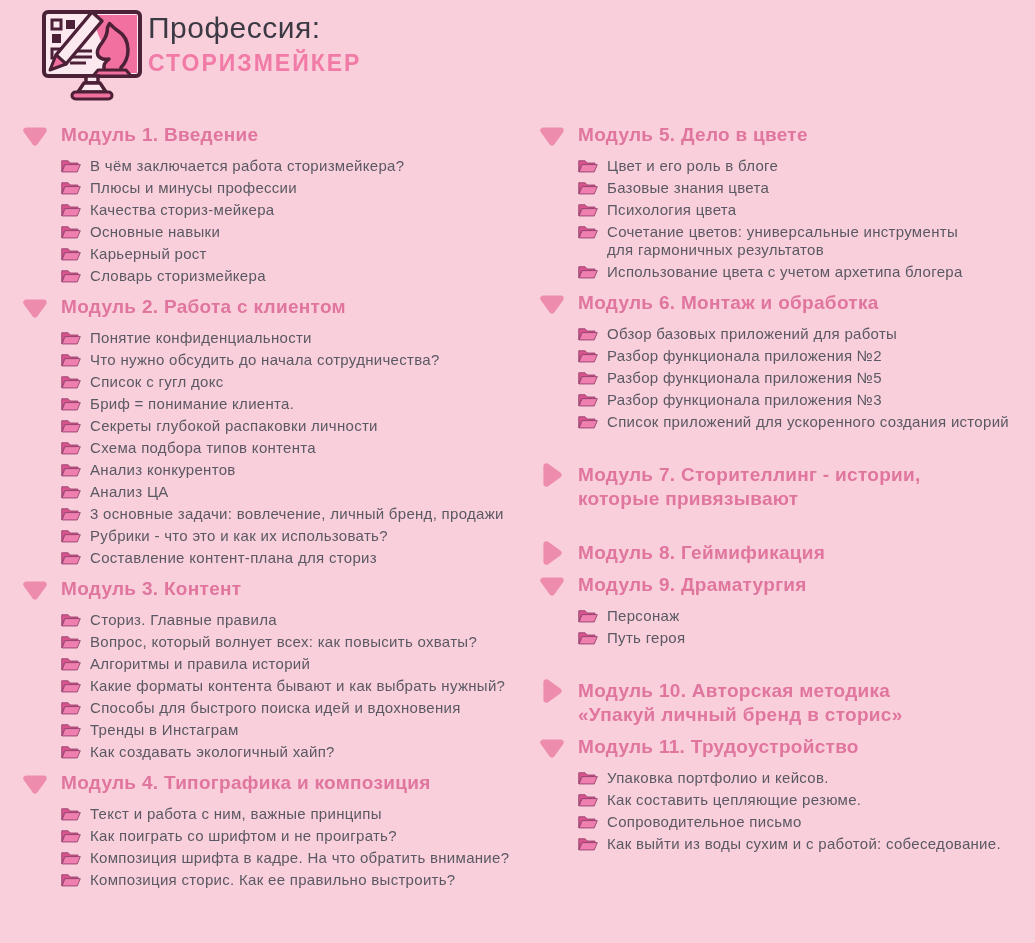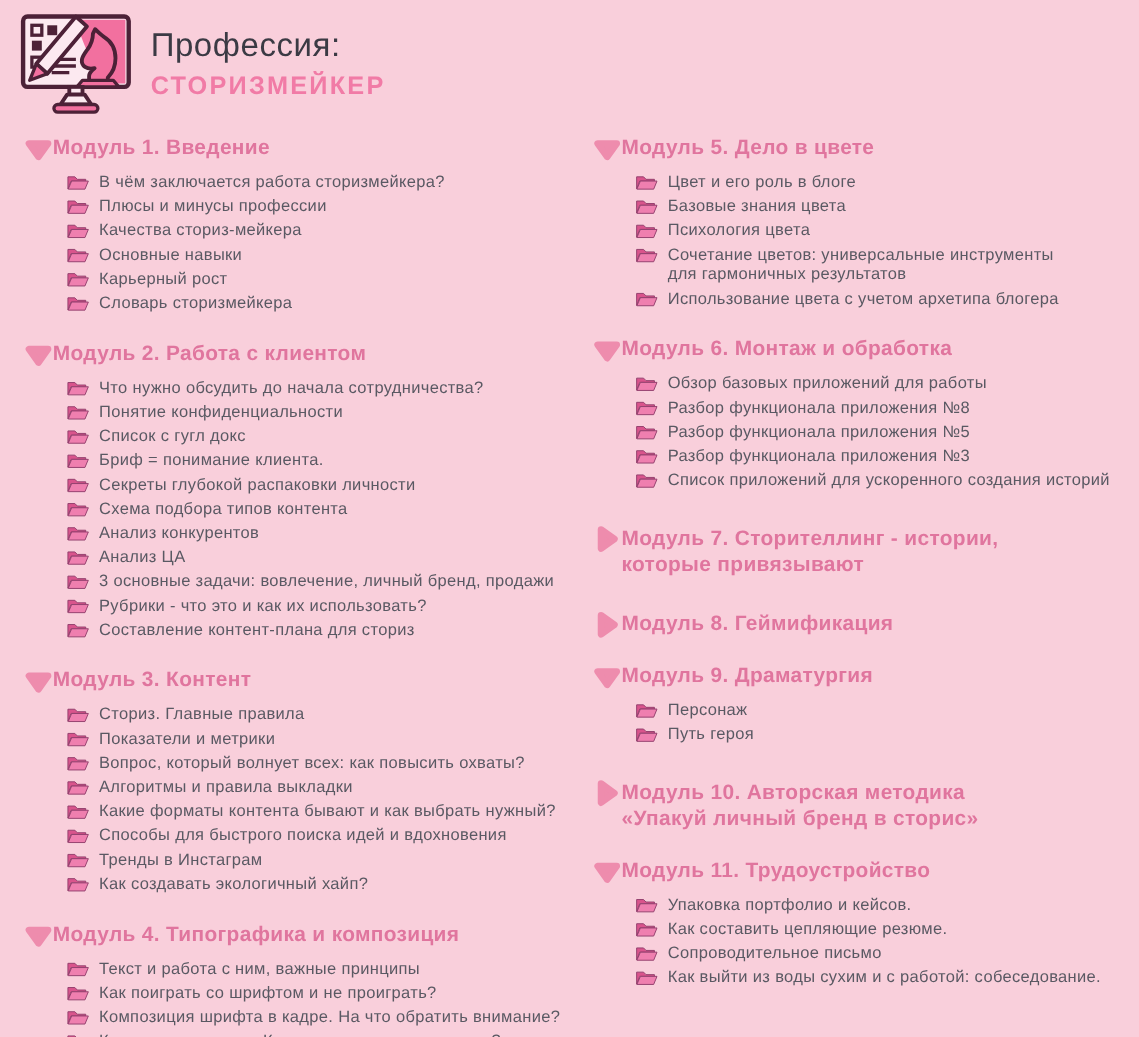--- a/index.html
+++ b/index.html
@@ -5,45 +5,45 @@
   * { margin:0; padding:0; box-sizing:border-box; }
   html,body { width:1035px; height:943px; overflow:hidden; }
   body {
     background: var(--bg, #F9CFDB);
     font-family: "Liberation Sans", sans-serif;
   }
   .page { width:100%; height:100%; padding:8px 0 0 0; }
 
   
   .page-header {
-    display:flex; align-items:center; gap:12px;
-    padding-left:13px; height:100px;
+    display:flex; 
+    padding-left:36px; height:100px;
   }
   .logo-box { width:112px; height:94px; flex:0 0 auto; }
   .titles { padding-top:2px; }
   .title-line1 {
     font-size:30px; font-weight:500; letter-spacing:0.5px;
     color: var(--title-dark, #3B3A44); line-height:36px;
   }
   .title-line2 {
     font-size:23px; font-weight:800; letter-spacing:2px;
     color: var(--accent-pink, #F17BA6); line-height:34px;
   }
 
   
   .columns { display:flex; gap:12px; padding:16px 0 0 22px; }
   .col { width:505px; flex:0 0 auto; }
   .col + .col { width:496px; }
 
   
-  .module { margin-top:24px; }
+  .module { margin-top:9px; }
   .module:first-child { margin-top:0; }
   .module.collapsed { margin-top:30px; }
   .module-header {
-    display:flex; align-items:flex-start; cursor:pointer;
+    display:flex; align-items:flex-start; gap:13px; cursor:pointer;
     margin-bottom:8px;
   }
   .tri { width:26px; height:22px; flex:0 0 auto; display:flex;
          align-items:center; justify-content:center; margin-top:1px; }
   .tri svg { display:block; }
   .module-title {
     font-size:19px; font-weight:700; letter-spacing:0.3px;
     color: var(--module-title, #E0759E);
     line-height:22px; white-space:pre-line;
   }
@@ -185,40 +185,40 @@
       <h2 class="module-title">Модуль 2. Работа с клиентом</h2>
     </div>
     <ul class="lessons">
   <li class="lesson">
     <span class="folder">
       <svg viewBox="0 0 24 20" width="21" height="18" fill="none">
         <path d="M2 16.5 V4 h7.2 l2.6 2.6 H20.5 V8.4 H5.2 L2 16.5 Z" style="fill:var(--folder-main,#D9548C); stroke:var(--folder-outline,#93406D); stroke-width:1; stroke-linejoin:round"></path>
         <path d="M2.3 16.8 L5.9 8.4 H23.2 L19.7 16.8 Z" style="fill:var(--folder-front,#EF7FAF); stroke:var(--folder-outline,#93406D); stroke-width:1; stroke-linejoin:round"></path>
       </svg>
     </span>
+    <span class="lesson-label">Понятие конфиденциальности</span>
+  </li>
+
+  <li class="lesson">
+    <span class="folder">
+      <svg viewBox="0 0 24 20" width="21" height="18" fill="none">
+        <path d="M2 16.5 V4 h7.2 l2.6 2.6 H20.5 V8.4 H5.2 L2 16.5 Z" style="fill:var(--folder-main,#D9548C); stroke:var(--folder-outline,#93406D); stroke-width:1; stroke-linejoin:round"></path>
+        <path d="M2.3 16.8 L5.9 8.4 H23.2 L19.7 16.8 Z" style="fill:var(--folder-front,#EF7FAF); stroke:var(--folder-outline,#93406D); stroke-width:1; stroke-linejoin:round"></path>
+      </svg>
+    </span>
     <span class="lesson-label">Что нужно обсудить до начала сотрудничества?</span>
   </li>
 
   <li class="lesson">
     <span class="folder">
       <svg viewBox="0 0 24 20" width="21" height="18" fill="none">
         <path d="M2 16.5 V4 h7.2 l2.6 2.6 H20.5 V8.4 H5.2 L2 16.5 Z" style="fill:var(--folder-main,#D9548C); stroke:var(--folder-outline,#93406D); stroke-width:1; stroke-linejoin:round"></path>
         <path d="M2.3 16.8 L5.9 8.4 H23.2 L19.7 16.8 Z" style="fill:var(--folder-front,#EF7FAF); stroke:var(--folder-outline,#93406D); stroke-width:1; stroke-linejoin:round"></path>
       </svg>
     </span>
-    <span class="lesson-label">Понятие конфиденциальности</span>
-  </li>
-
-  <li class="lesson">
-    <span class="folder">
-      <svg viewBox="0 0 24 20" width="21" height="18" fill="none">
-        <path d="M2 16.5 V4 h7.2 l2.6 2.6 H20.5 V8.4 H5.2 L2 16.5 Z" style="fill:var(--folder-main,#D9548C); stroke:var(--folder-outline,#93406D); stroke-width:1; stroke-linejoin:round"></path>
-        <path d="M2.3 16.8 L5.9 8.4 H23.2 L19.7 16.8 Z" style="fill:var(--folder-front,#EF7FAF); stroke:var(--folder-outline,#93406D); stroke-width:1; stroke-linejoin:round"></path>
-      </svg>
-    </span>
     <span class="lesson-label">Список с гугл докс</span>
   </li>
 
   <li class="lesson">
     <span class="folder">
       <svg viewBox="0 0 24 20" width="21" height="18" fill="none">
         <path d="M2 16.5 V4 h7.2 l2.6 2.6 H20.5 V8.4 H5.2 L2 16.5 Z" style="fill:var(--folder-main,#D9548C); stroke:var(--folder-outline,#93406D); stroke-width:1; stroke-linejoin:round"></path>
         <path d="M2.3 16.8 L5.9 8.4 H23.2 L19.7 16.8 Z" style="fill:var(--folder-front,#EF7FAF); stroke:var(--folder-outline,#93406D); stroke-width:1; stroke-linejoin:round"></path>
       </svg>
     </span>
@@ -310,48 +310,39 @@
   <li class="lesson">
     <span class="folder">
       <svg viewBox="0 0 24 20" width="21" height="18" fill="none">
         <path d="M2 16.5 V4 h7.2 l2.6 2.6 H20.5 V8.4 H5.2 L2 16.5 Z" style="fill:var(--folder-main,#D9548C); stroke:var(--folder-outline,#93406D); stroke-width:1; stroke-linejoin:round"></path>
         <path d="M2.3 16.8 L5.9 8.4 H23.2 L19.7 16.8 Z" style="fill:var(--folder-front,#EF7FAF); stroke:var(--folder-outline,#93406D); stroke-width:1; stroke-linejoin:round"></path>
       </svg>
     </span>
     <span class="lesson-label">Сториз. Главные правила</span>
   </li>
 
-  <li class="lesson">
-    <span class="folder">
-      <svg viewBox="0 0 24 20" width="21" height="18" fill="none">
-        <path d="M2 16.5 V4 h7.2 l2.6 2.6 H20.5 V8.4 H5.2 L2 16.5 Z" style="fill:var(--folder-main,#D9548C); stroke:var(--folder-outline,#93406D); stroke-width:1; stroke-linejoin:round"></path>
-        <path d="M2.3 16.8 L5.9 8.4 H23.2 L19.7 16.8 Z" style="fill:var(--folder-front,#EF7FAF); stroke:var(--folder-outline,#93406D); stroke-width:1; stroke-linejoin:round"></path>
-      </svg>
-    </span>
-    <span class="lesson-label">Показатели и метрики</span>
-  </li>
 
   <li class="lesson">
     <span class="folder">
       <svg viewBox="0 0 24 20" width="21" height="18" fill="none">
         <path d="M2 16.5 V4 h7.2 l2.6 2.6 H20.5 V8.4 H5.2 L2 16.5 Z" style="fill:var(--folder-main,#D9548C); stroke:var(--folder-outline,#93406D); stroke-width:1; stroke-linejoin:round"></path>
         <path d="M2.3 16.8 L5.9 8.4 H23.2 L19.7 16.8 Z" style="fill:var(--folder-front,#EF7FAF); stroke:var(--folder-outline,#93406D); stroke-width:1; stroke-linejoin:round"></path>
       </svg>
     </span>
     <span class="lesson-label">Вопрос, который волнует всех: как повысить охваты?</span>
   </li>
 
   <li class="lesson">
     <span class="folder">
       <svg viewBox="0 0 24 20" width="21" height="18" fill="none">
         <path d="M2 16.5 V4 h7.2 l2.6 2.6 H20.5 V8.4 H5.2 L2 16.5 Z" style="fill:var(--folder-main,#D9548C); stroke:var(--folder-outline,#93406D); stroke-width:1; stroke-linejoin:round"></path>
         <path d="M2.3 16.8 L5.9 8.4 H23.2 L19.7 16.8 Z" style="fill:var(--folder-front,#EF7FAF); stroke:var(--folder-outline,#93406D); stroke-width:1; stroke-linejoin:round"></path>
       </svg>
     </span>
-    <span class="lesson-label">Алгоритмы и правила выкладки</span>
+    <span class="lesson-label">Алгоритмы и правила историй</span>
   </li>
 
   <li class="lesson">
     <span class="folder">
       <svg viewBox="0 0 24 20" width="21" height="18" fill="none">
         <path d="M2 16.5 V4 h7.2 l2.6 2.6 H20.5 V8.4 H5.2 L2 16.5 Z" style="fill:var(--folder-main,#D9548C); stroke:var(--folder-outline,#93406D); stroke-width:1; stroke-linejoin:round"></path>
         <path d="M2.3 16.8 L5.9 8.4 H23.2 L19.7 16.8 Z" style="fill:var(--folder-front,#EF7FAF); stroke:var(--folder-outline,#93406D); stroke-width:1; stroke-linejoin:round"></path>
       </svg>
     </span>
     <span class="lesson-label">Какие форматы контента бывают и как выбрать нужный?</span>
@@ -525,21 +516,21 @@
     <span class="lesson-label">Обзор базовых приложений для работы</span>
   </li>
 
   <li class="lesson">
     <span class="folder">
       <svg viewBox="0 0 24 20" width="21" height="18" fill="none">
         <path d="M2 16.5 V4 h7.2 l2.6 2.6 H20.5 V8.4 H5.2 L2 16.5 Z" style="fill:var(--folder-main,#D9548C); stroke:var(--folder-outline,#93406D); stroke-width:1; stroke-linejoin:round"></path>
         <path d="M2.3 16.8 L5.9 8.4 H23.2 L19.7 16.8 Z" style="fill:var(--folder-front,#EF7FAF); stroke:var(--folder-outline,#93406D); stroke-width:1; stroke-linejoin:round"></path>
       </svg>
     </span>
-    <span class="lesson-label">Разбор функционала приложения №8</span>
+    <span class="lesson-label">Разбор функционала приложения №2</span>
   </li>
 
   <li class="lesson">
     <span class="folder">
       <svg viewBox="0 0 24 20" width="21" height="18" fill="none">
         <path d="M2 16.5 V4 h7.2 l2.6 2.6 H20.5 V8.4 H5.2 L2 16.5 Z" style="fill:var(--folder-main,#D9548C); stroke:var(--folder-outline,#93406D); stroke-width:1; stroke-linejoin:round"></path>
         <path d="M2.3 16.8 L5.9 8.4 H23.2 L19.7 16.8 Z" style="fill:var(--folder-front,#EF7FAF); stroke:var(--folder-outline,#93406D); stroke-width:1; stroke-linejoin:round"></path>
       </svg>
     </span>
     <span class="lesson-label">Разбор функционала приложения №5</span>

